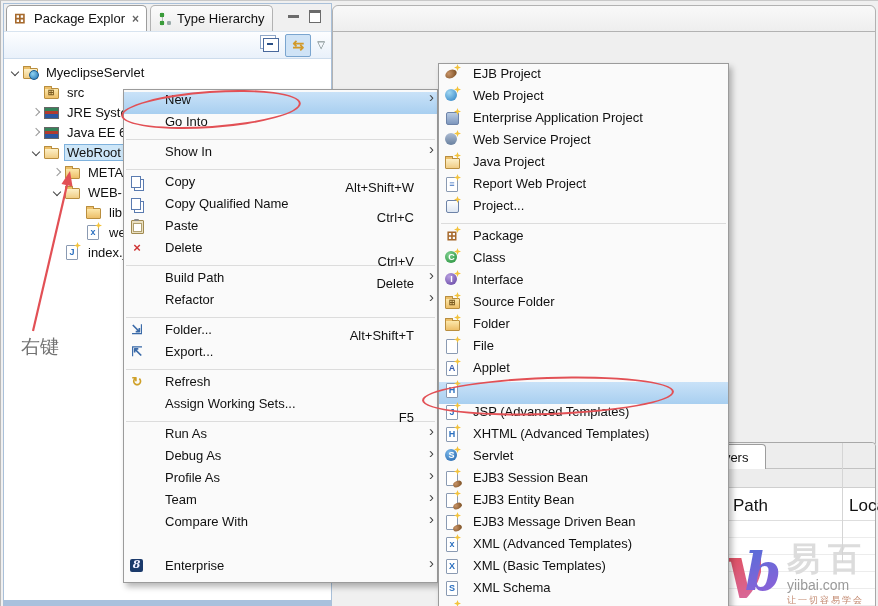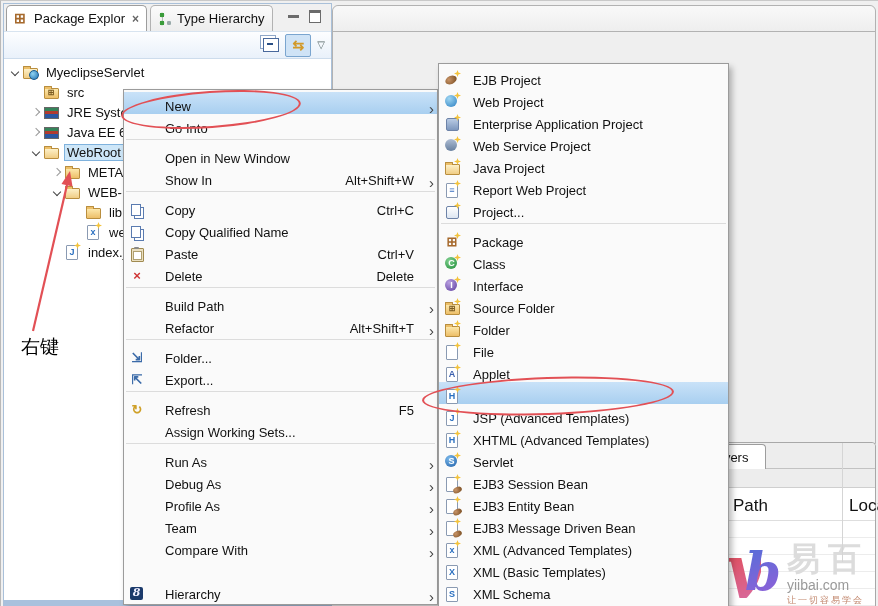--- a/index.html
+++ b/index.html
@@ -65,26 +65,26 @@
   .wm-right{margin-left:6px;padding-top:2px;}
   .wm-brand{font-size:33px;line-height:34px;color:#dcdcdc;letter-spacing:8px;font-weight:bold;}
   .wm-site{font-size:14px;color:#9a9a9a;margin-top:1px;}
   .wm-slogan{font-size:9px;color:#c2876d;margin-top:1px;letter-spacing:2px;}
 
   
   .menu{position:absolute;background:#fafafa;border:1px solid #9b9b9b;
     box-shadow:3px 4px 6px rgba(0,0,0,.28);padding:2px 0;font-size:13px;z-index:100;}
   #ctxmenu{left:122px;top:88px;width:313px;}
   #submenu{left:437px;top:62px;width:289px;z-index:101;}
-  .mrow{display:flex;align-items:flex-end;height:22px;padding:0 3px 0 5px;}
+  .mrow{display:flex;align-items:flex-start;height:22px;padding:0 3px 0 5px;}
   .mrow.hl{background:linear-gradient(#c9e2f8,#a8cff0);}
   .mic{width:16px;height:16px;flex:0 0 16px;}
   #ctxmenu .mlabel{margin-left:20px;}
   #submenu .mlabel{margin-left:13px;}
-  .mshortcut{margin-left:auto;padding-right:10px;}
+  .mshortcut{margin-left:auto;padding-right:10px;margin-top:36px;}
   .marrow{width:10px;flex:0 0 10px;text-align:right;color:#444;font-size:15px;line-height:10px;}
   .msep{height:1px;background:#dcdcdc;margin:3px 2px 4px 2px;}
 
   
   .ic{position:relative;width:16px;height:16px;display:inline-block;}
   .ic .g{position:absolute;font-weight:bold;}
   .sh-page .b{position:absolute;left:2px;top:1px;width:10px;height:13px;background:#fff;
     border:1px solid #8a9ab2;border-radius:1px;}
   .sh-page .g{left:0;width:16px;top:3px;text-align:center;font-size:9px;}
   .sh-folder .b,.sh-folderO .b{position:absolute;left:1px;top:4px;width:13px;height:9px;
@@ -120,21 +120,21 @@
   .ic-typeh{width:14px;height:14px;background:
     radial-gradient(circle at 4px 3px,#3a9c3a 2.2px,transparent 2.6px),
     radial-gradient(circle at 4px 11px,#3a9c3a 2.2px,transparent 2.6px),
     radial-gradient(circle at 11px 11px,#9aa 2px,transparent 2.4px),
     linear-gradient(#bbb,#bbb) 3.5px 3px/1px 8px no-repeat;}
 
   
   .red-ellipse{position:absolute;border:2px solid #e25055;border-radius:50%;z-index:150;pointer-events:none;}
   .e1{left:120px;top:90px;width:176px;height:33px;transform:rotate(-4deg);}
   .e2{left:421px;top:376px;width:248px;height:34px;transform:rotate(-2deg);}
-  .red-label{position:absolute;left:20px;top:333px;color:#000000;font-size:19px;z-index:150;pointer-events:none;}
+  .red-label{position:absolute;left:20px;top:333px;color:#737373;font-size:19px;z-index:150;pointer-events:none;}
   #arrow-svg{position:absolute;left:0;top:0;z-index:60;pointer-events:none;}
 </style>
 </head>
 <body>
 
 <div id="root">
 
   <div class="editor">
     <div class="editor-tabstrip"></div>
   </div>
@@ -285,26 +285,20 @@
       </div>
       <div class="mrow">
         <span class="mic"></span>
         <span class="mlabel">Go Into</span>
         <span class="mshortcut"></span>
         <span class="marrow"></span>
       </div>
       <div class="msep"></div>
       <div class="mrow">
         <span class="mic"></span>
-        <span class="mlabel">Open in New Window</span>
-        <span class="mshortcut"></span>
-        <span class="marrow"></span>
-      </div>
-      <div class="mrow">
-        <span class="mic"></span>
         <span class="mlabel">Show In</span>
         <span class="mshortcut">Alt+Shift+W</span>
         <span class="marrow">›</span>
       </div>
       <div class="msep"></div>
       <div class="mrow">
         <span class="mic"><span class="ic sh-pages"><span class="b"></span></span></span>
         <span class="mlabel">Copy</span>
         <span class="mshortcut">Ctrl+C</span>
         <span class="marrow"></span>
@@ -397,21 +391,21 @@
         <span class="mshortcut"></span>
         <span class="marrow">›</span>
       </div>
       <div class="mrow">
         <span class="mic"></span>
         <span class="mshortcut"></span>
         <span class="marrow"></span>
       </div>
       <div class="mrow">
         <span class="mic"><span class="ic sh-me"><span class="b"></span><span class="g">8</span></span></span>
-        <span class="mlabel">Hierarchy</span>
+        <span class="mlabel">Enterprise</span>
         <span class="mshortcut"></span>
         <span class="marrow">›</span>
       </div>
     </div>
   <div class="menu" id="submenu">
       <div class="mrow">
         <span class="mic"><span class="ic sh-bean star"><span class="b"></span></span></span>
         <span class="mlabel">EJB Project</span>
         <span class="mshortcut"></span>
         <span class="marrow"></span>

